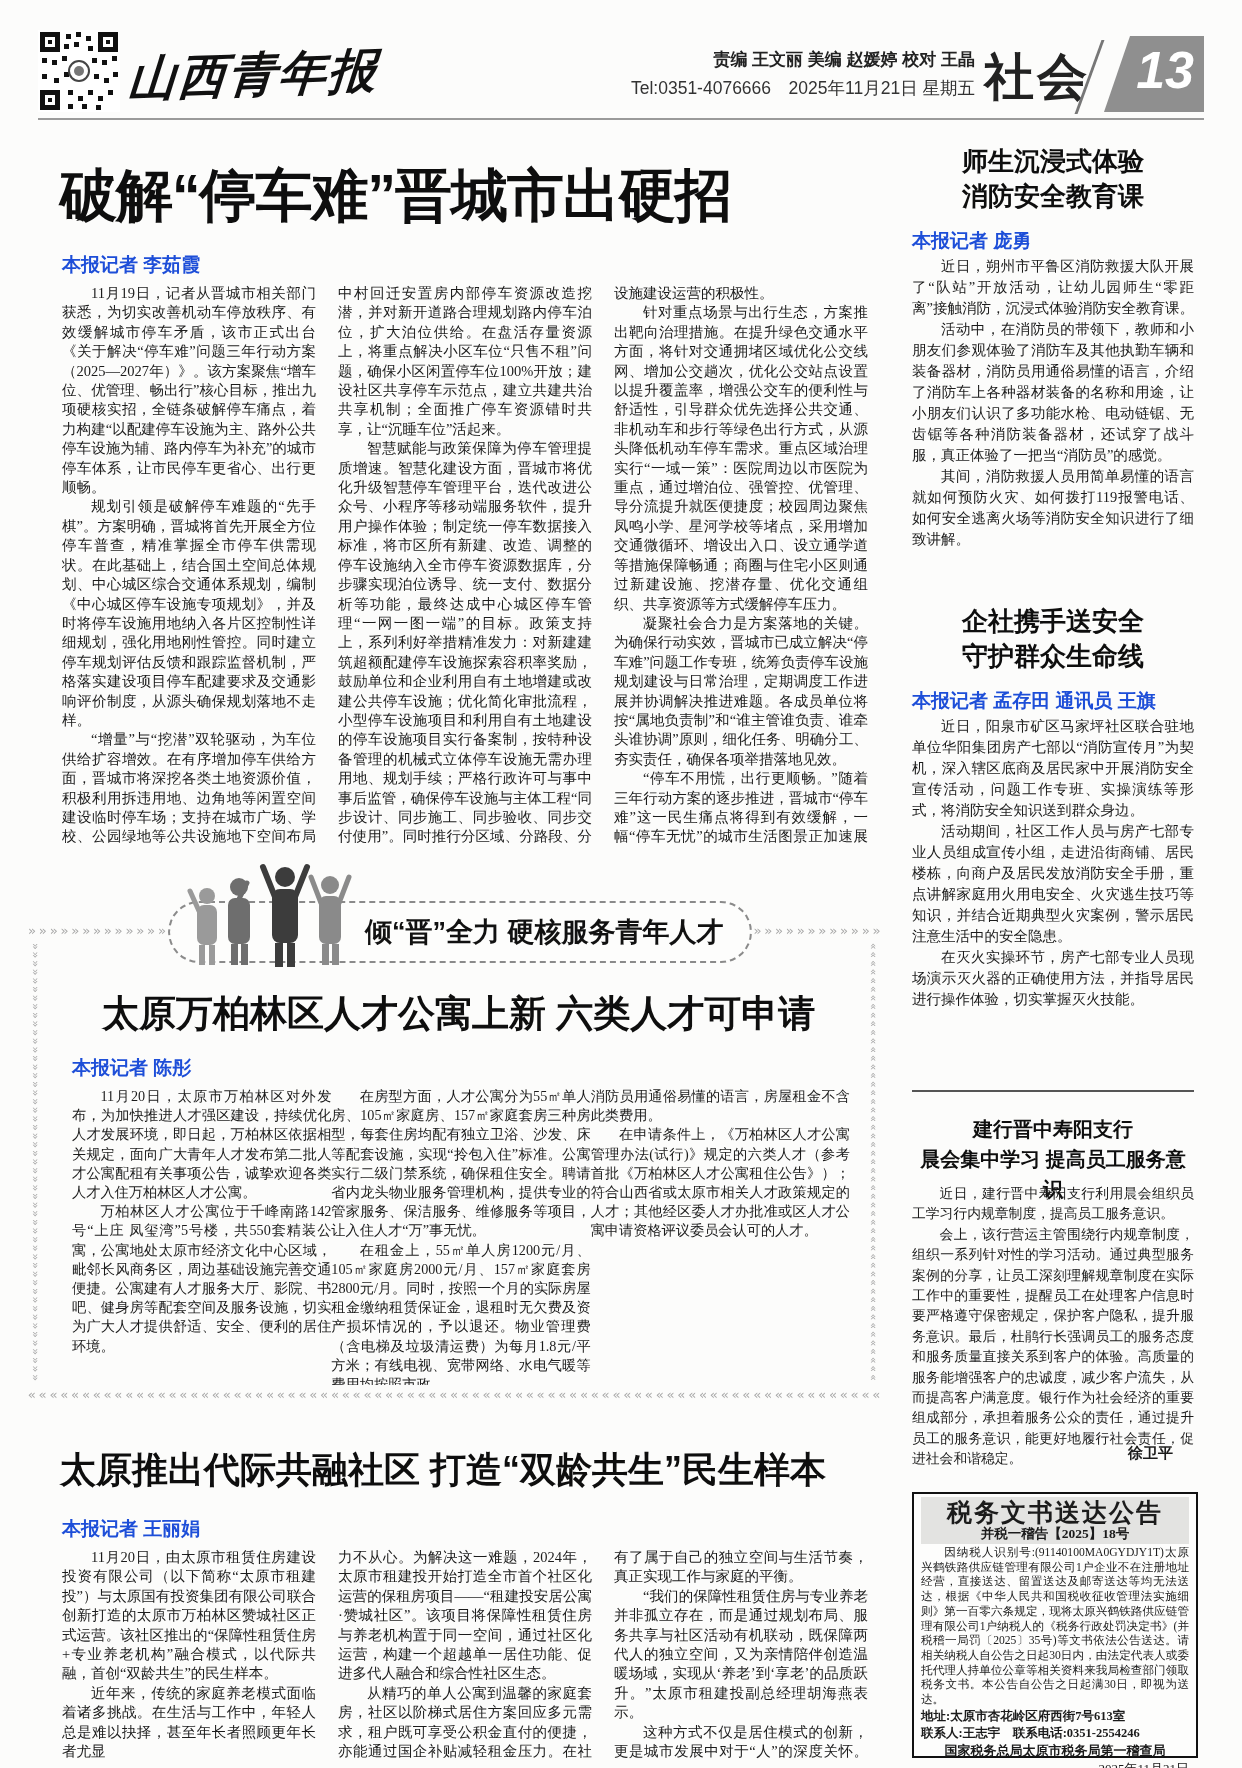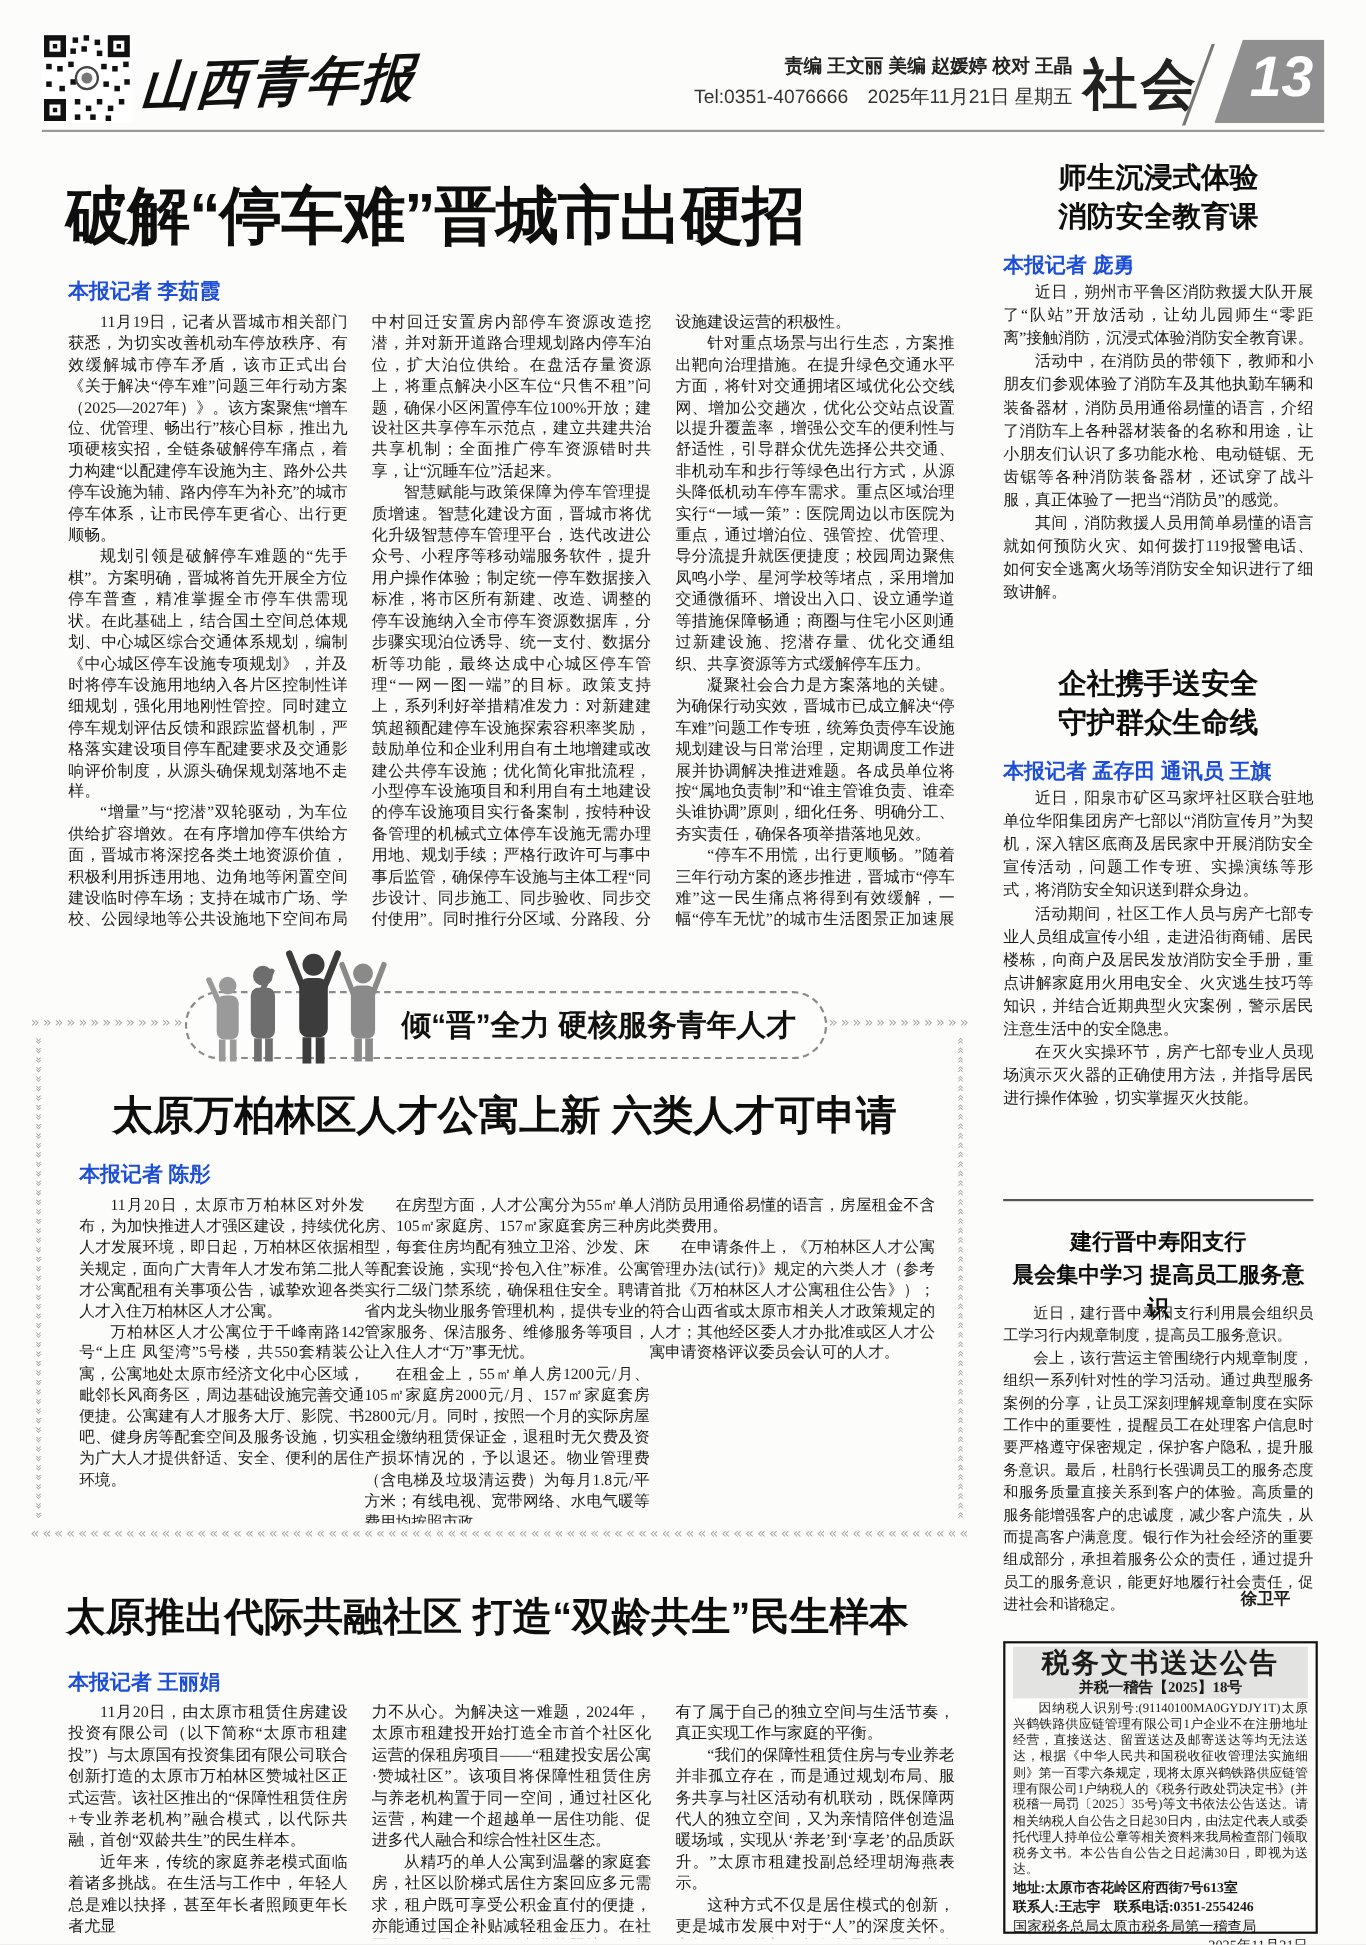--- a/index.html
+++ b/index.html
@@ -45,21 +45,21 @@
   .r3-author{left:1128px;top:1444px;font-weight:700;font-size:15px;}
   
   .tax-box{left:912px;top:1492px;width:286px;height:266px;border:2px solid #111;box-sizing:border-box;
            padding:3px 7px;background:#fdfdfc;}
   .tax-head{background:#e3e3e1;text-align:center;padding:1px 12px 2px;}
   .tax-title{font-size:25px;font-weight:900;font-family:"Liberation Sans",sans-serif;letter-spacing:2px;line-height:28px;}
   .tax-sub{font-size:13.5px;font-weight:700;line-height:16px;}
   .tax-body{font-size:11.6px;line-height:14.7px;text-align:justify;margin-top:2px;}
   .tax-body p{margin:0;text-indent:2em;}
   .tax-line{font-size:12.5px;line-height:17px;font-weight:700;}
-  .tax-org{text-align:left;font-size:13px;font-weight:400;line-height:18px;}
+  .tax-org{text-align:center;font-size:13px;font-weight:700;line-height:18px;}
   .tax-date{text-align:right;font-size:13px;line-height:18px;}
   
   .feature{left:28px;top:893px;width:852px;height:510px;}
   .chev{position:absolute;color:#a8a8a8;font-family:"DejaVu Sans Mono",monospace;overflow:hidden;white-space:nowrap;}
   .chev-top{top:30px;left:0;right:0;height:16px;font-size:13px;letter-spacing:3px;z-index:1;}
   .chev-bottom{bottom:0;left:0;right:0;height:16px;font-size:13px;letter-spacing:3px;}
   .chev-left{left:0;top:50px;bottom:20px;width:14px;writing-mode:vertical-rl;font-size:11px;letter-spacing:2px;}
   .chev-right{right:0;top:50px;bottom:20px;width:14px;writing-mode:vertical-rl;font-size:11px;letter-spacing:2px;}
   .pill{position:absolute;left:140px;top:8px;width:580px;height:58px;border:2px dashed #8a8a8a;border-radius:32px;
         background:#fdfdfc;z-index:2;}

